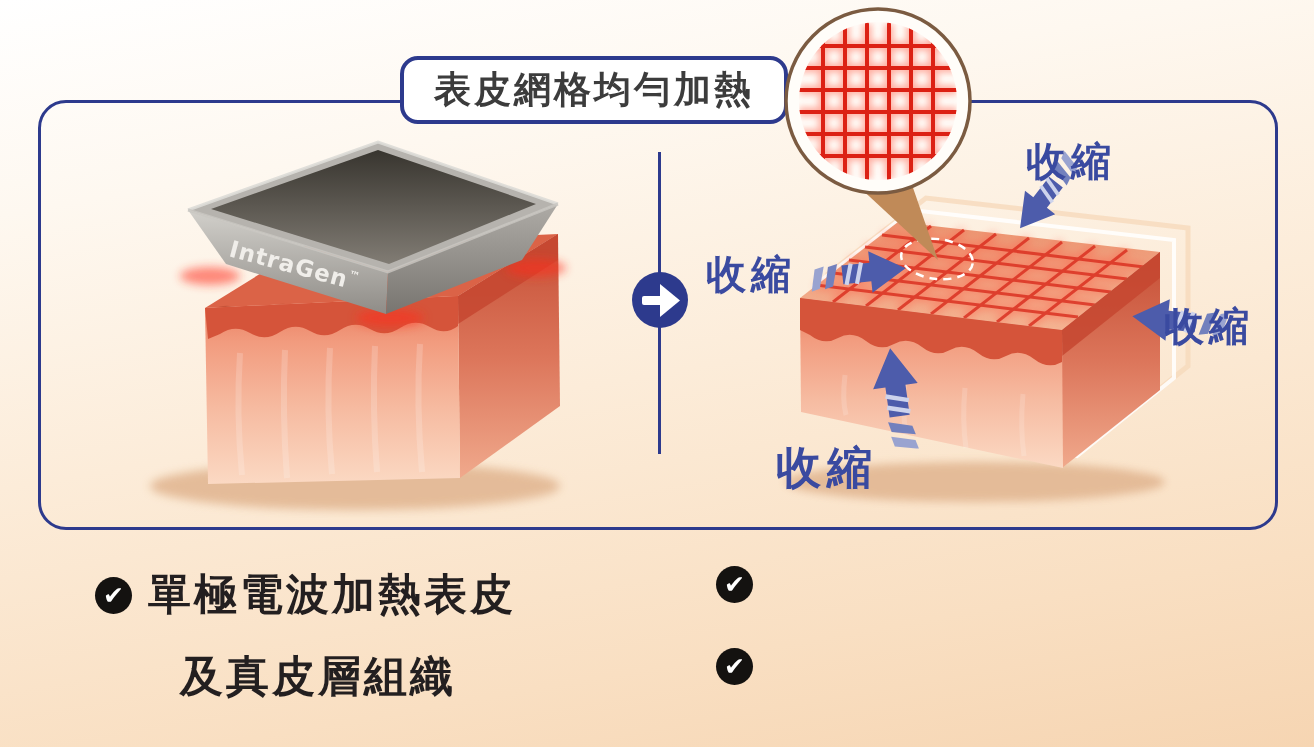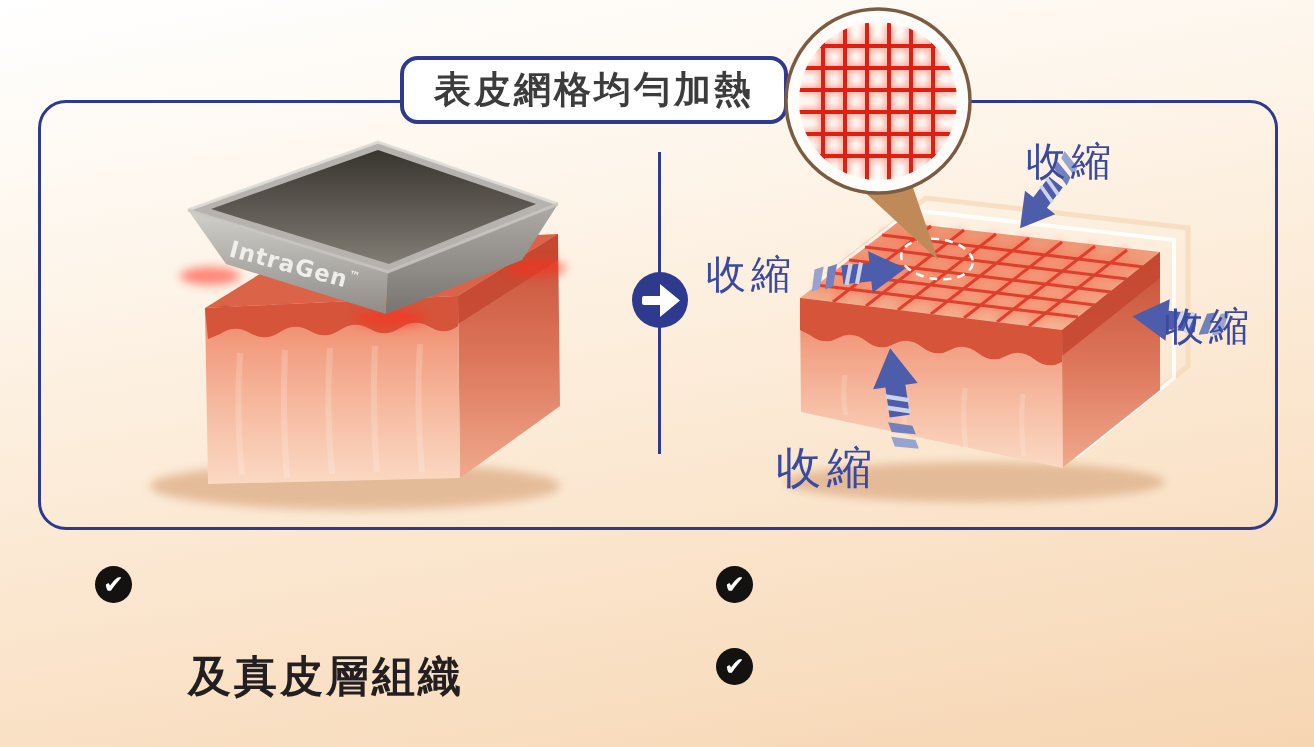--- a/index.html
+++ b/index.html
@@ -21,21 +21,21 @@
     z-index: 4; white-space: nowrap;
   }
   .arrow-circle {
     position: absolute; left: 632px; top: 272px; width: 56px; height: 56px;
     border-radius: 50%; background: #2d3a8d; z-index: 3;
     display: flex; align-items: center; justify-content: center;
   }
   .illu { position: absolute; z-index: 2; }
   .magnifier { position: absolute; left: 783px; top: 4px; z-index: 5; }
   .shrink-label {
-    position: absolute; color: #3a4aa0; font-weight: 400; font-size: 40px;
+    position: absolute; color: #3a4aa0; font-weight: 700; font-size: 40px;
     letter-spacing: 5px; z-index: 4; white-space: nowrap;
   }
   .block-arrow { position: absolute; z-index: 3; transform-origin: center; }
   .bullet-row { position: absolute; display: flex; align-items: center; gap: 16px; z-index: 2; }
   .check-icon {
     width: 37px; height: 37px; border-radius: 50%; background: #141210; color: #ffffff;
     display: flex; align-items: center; justify-content: center;
     font-size: 25px; font-weight: 700; flex: 0 0 auto;
   }
   .bullet-text { font-size: 43px; font-weight: 800; color: #231f20; letter-spacing: 3px; white-space: nowrap; }
@@ -255,22 +255,23 @@
     <line x1="50" y1="16" x2="44" y2="36" stroke="#cdd3ec" stroke-width="4"></line>
   </svg>
 
   <div class="shrink-label" style="left:706px; top:247px">收縮</div>
   <div class="shrink-label" style="left:1026px; top:134px">收縮</div>
   <div class="shrink-label" style="left:1164px; top:299px">收縮</div>
   <div class="shrink-label" style="left:776px; top:438px; font-size:45px; letter-spacing:6px">收縮</div>
 
   <div class="bullet-row" style="left:95px; top:566px">
     <span class="check-icon">✔</span>
-  </div>
-  <div class="bullet-row" style="left:188px; top:648px">
+    <span class="bullet-text">單極電波加熱表皮</span>
+  </div>
+  <div class="bullet-row" style="left:180px; top:648px">
     <span class="bullet-text">及真皮層組織</span>
   </div>
   <div class="bullet-row" style="left:716px; top:566px">
     <span class="check-icon">✔</span>
   </div>
   <div class="bullet-row" style="left:716px; top:648px">
     <span class="check-icon">✔</span>
   </div>
 
 </div>

